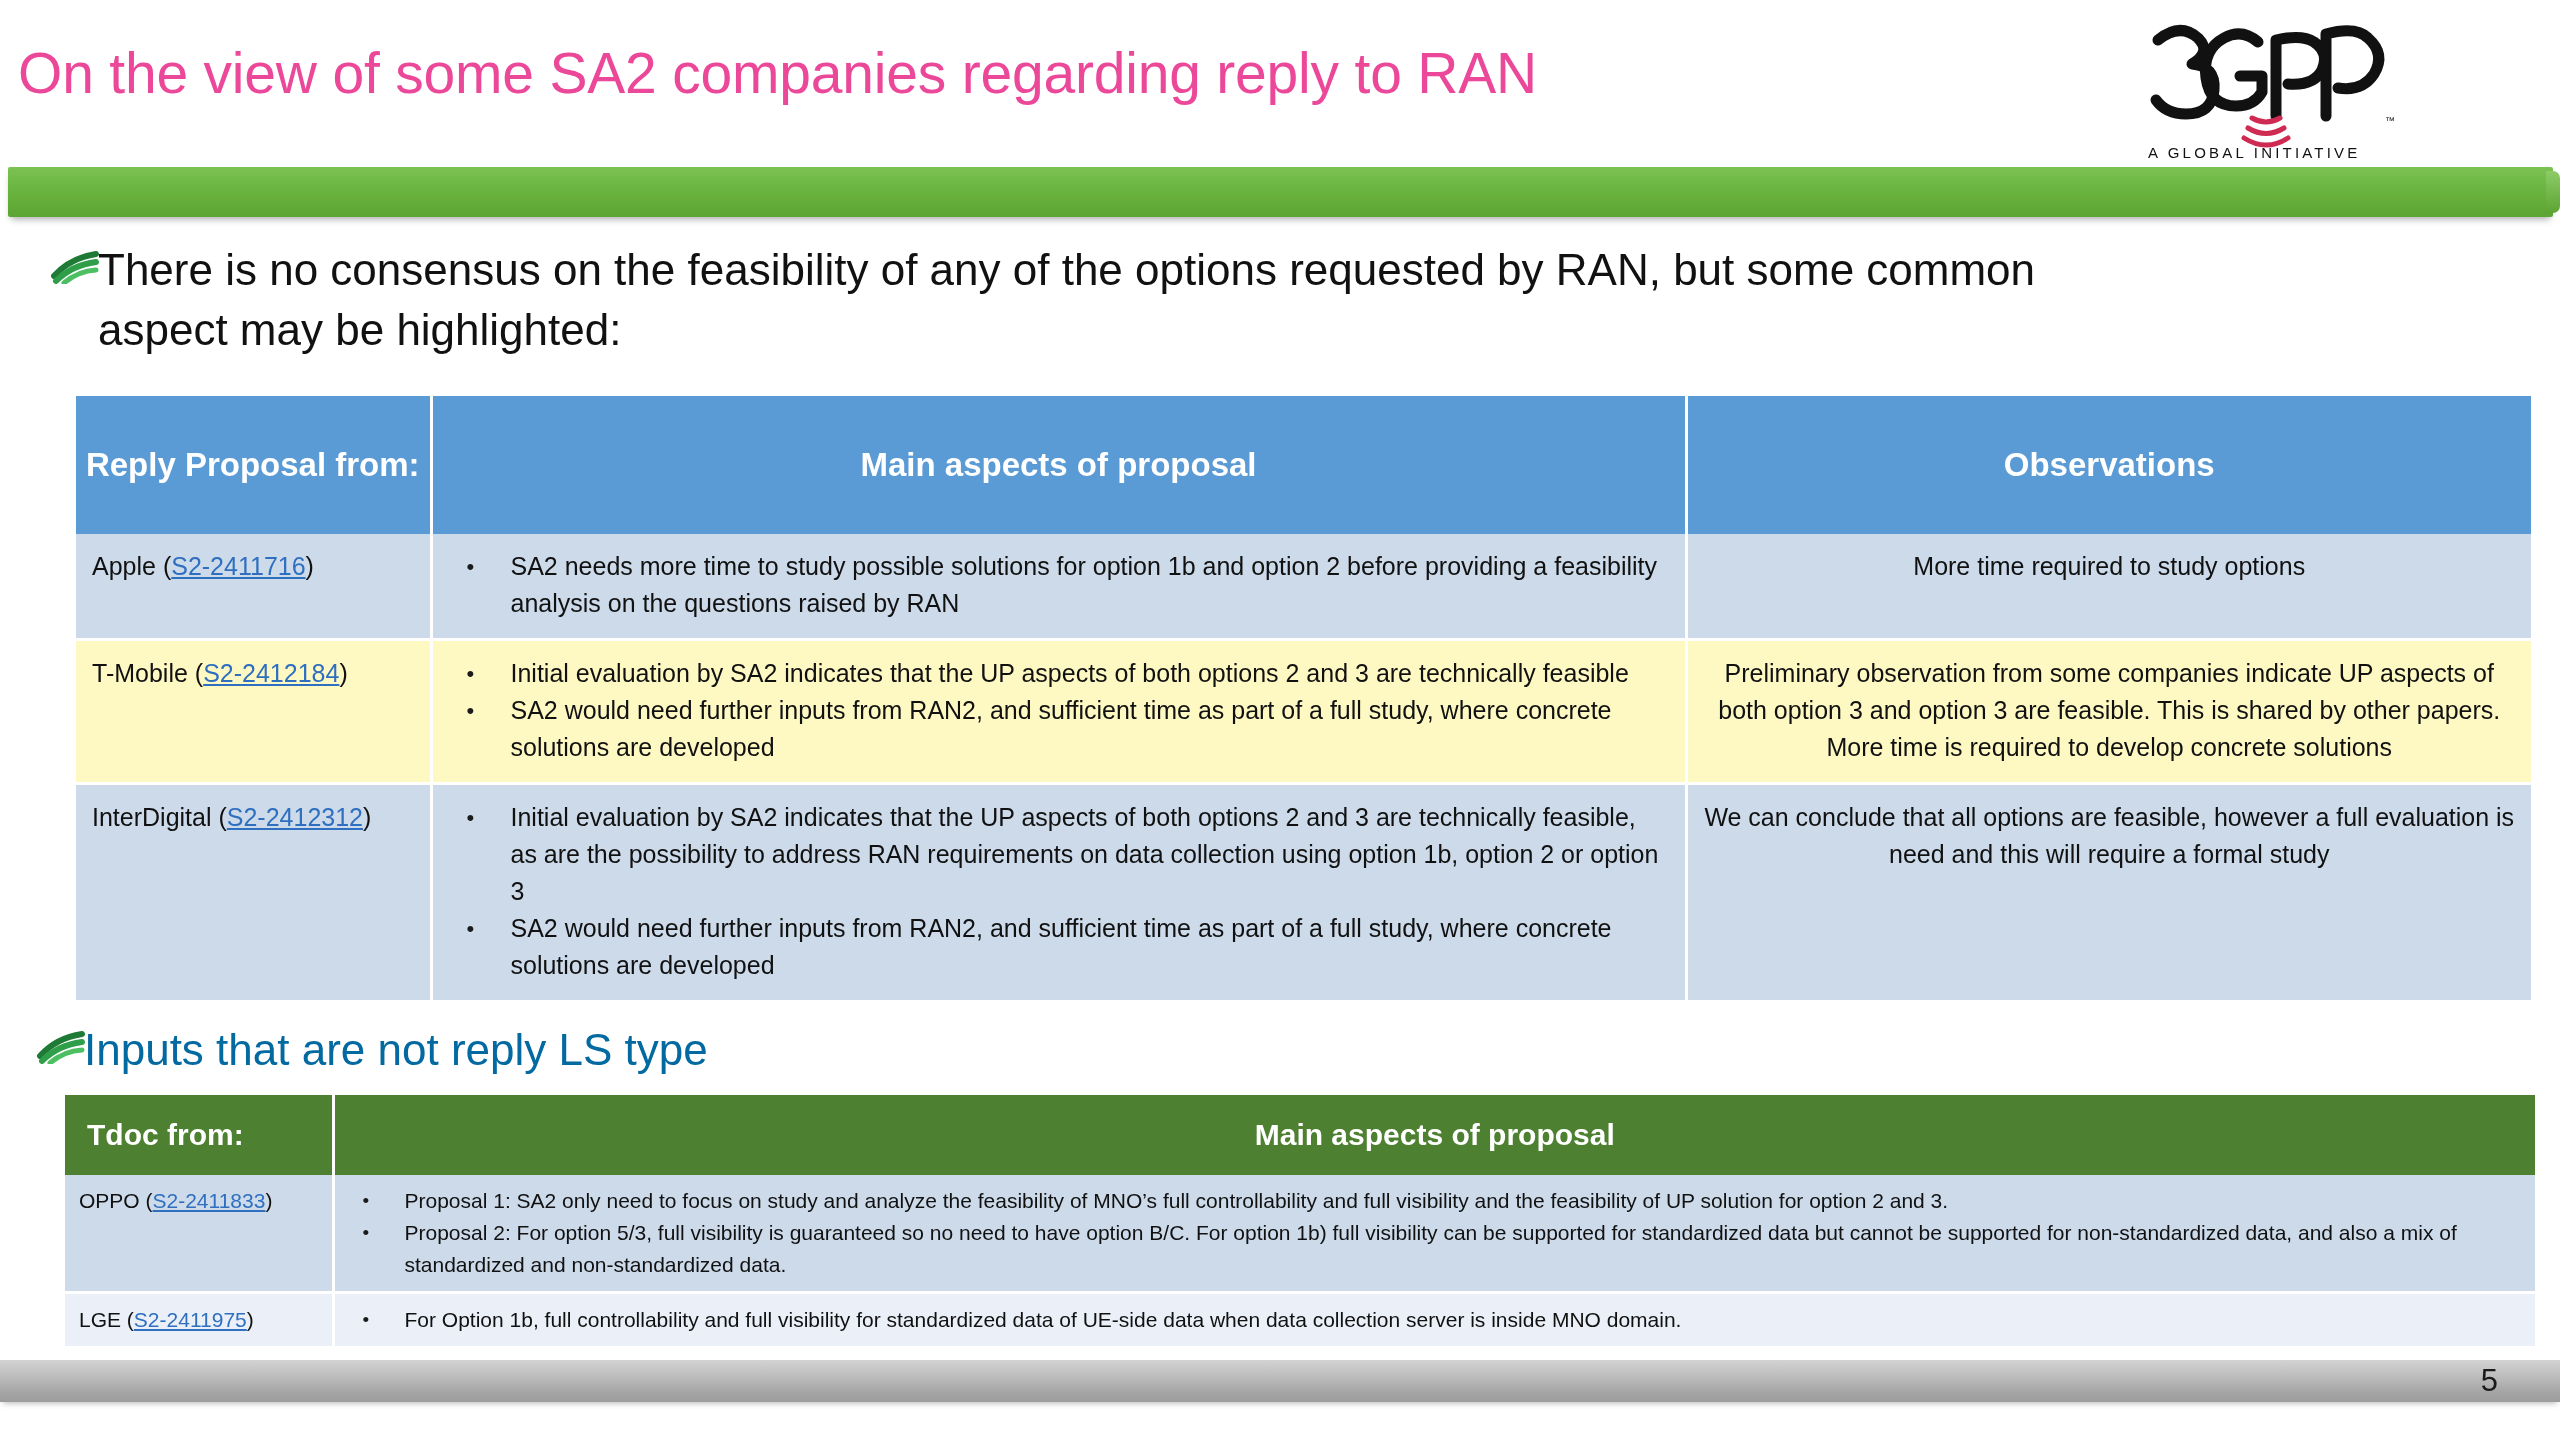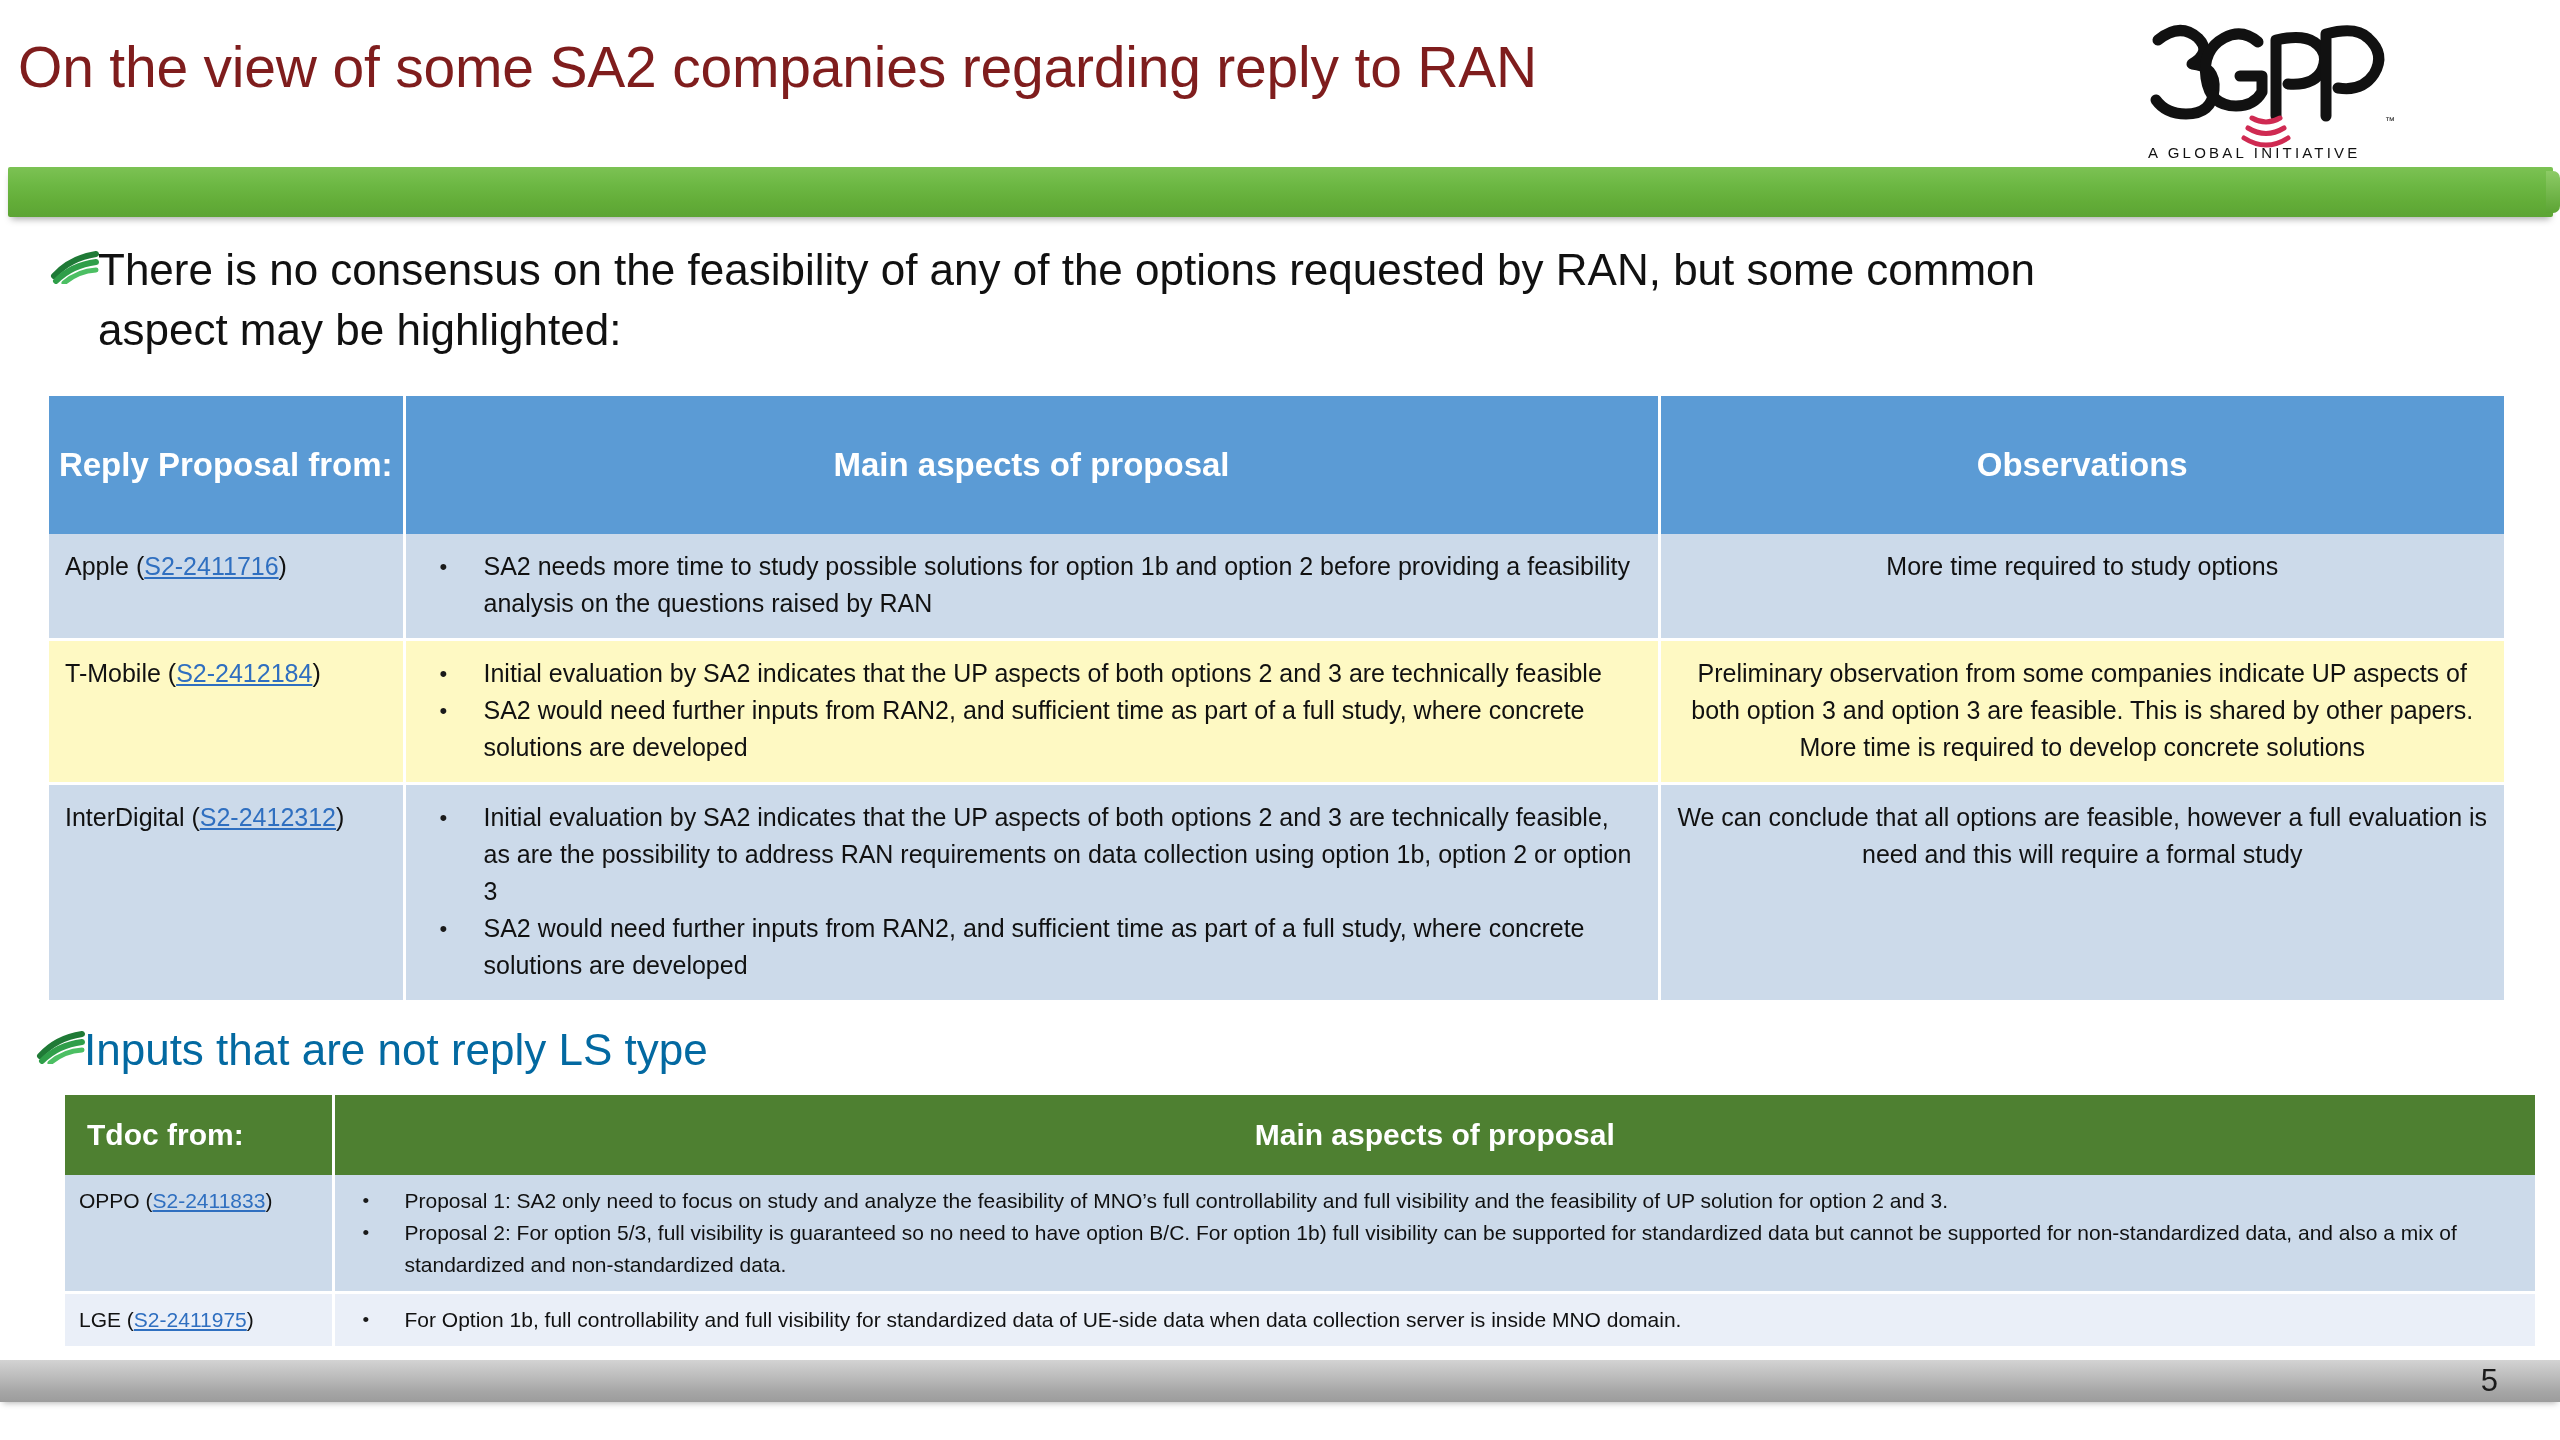--- a/index.html
+++ b/index.html
@@ -7,26 +7,26 @@
     width:2560px;height:1440px;
     background:#ffffff;
     font-family:"Liberation Sans", sans-serif;
     overflow:hidden;
     position:relative;
   }
 
   
   .slide-title{
     position:absolute;
-    left:18px; top:32px;
+    left:18px; top:38px;
     width:1900px;
     font-size:57px;
     line-height:70px;
     font-weight:400;
-    color:#7f1d1d;
+    color:#ec4899;
     letter-spacing:-0.2px;
     white-space:nowrap;
   }
 
   .logo{
     position:absolute;
     right:150px; top:6px;
     width:270px; height:160px;
   }
   .logo svg{display:block;}
@@ -73,21 +73,21 @@
     line-height:60px;
     color:#0369a1;
   }
   .sub-head .txt{display:block;padding-left:62px;}
 
   
   table{border-collapse:collapse;border-spacing:0;}
 
   .tbl1{
     position:absolute;
-    left:49px; top:396px;
+    left:76px; top:396px;
     width:2455px;
     table-layout:fixed;
   }
   .tbl1 th{
     background:#5b9bd5;
     color:#ffffff;
     font-size:33px;
     font-weight:bold;
     text-align:center;
     padding:14px 8px;

